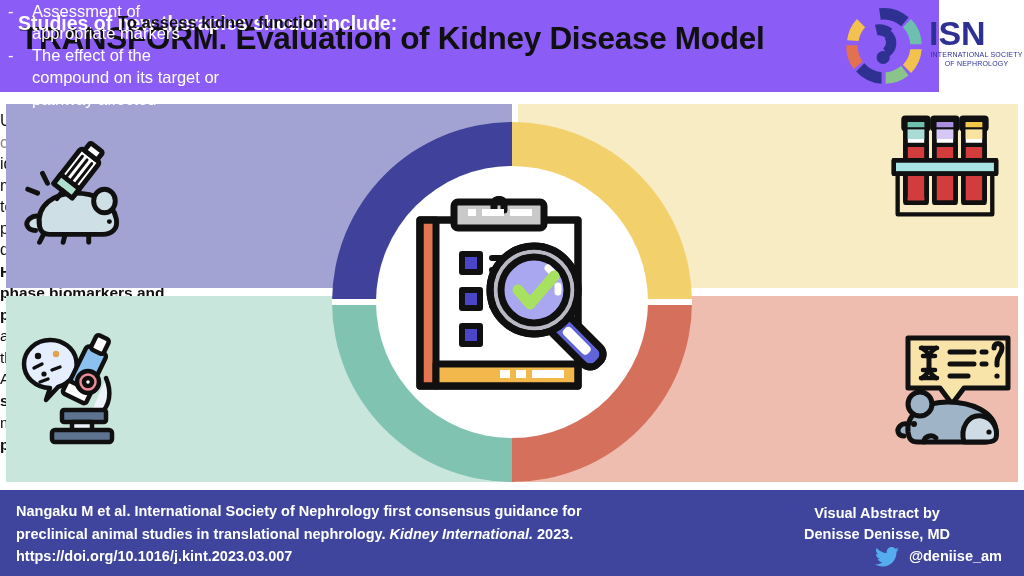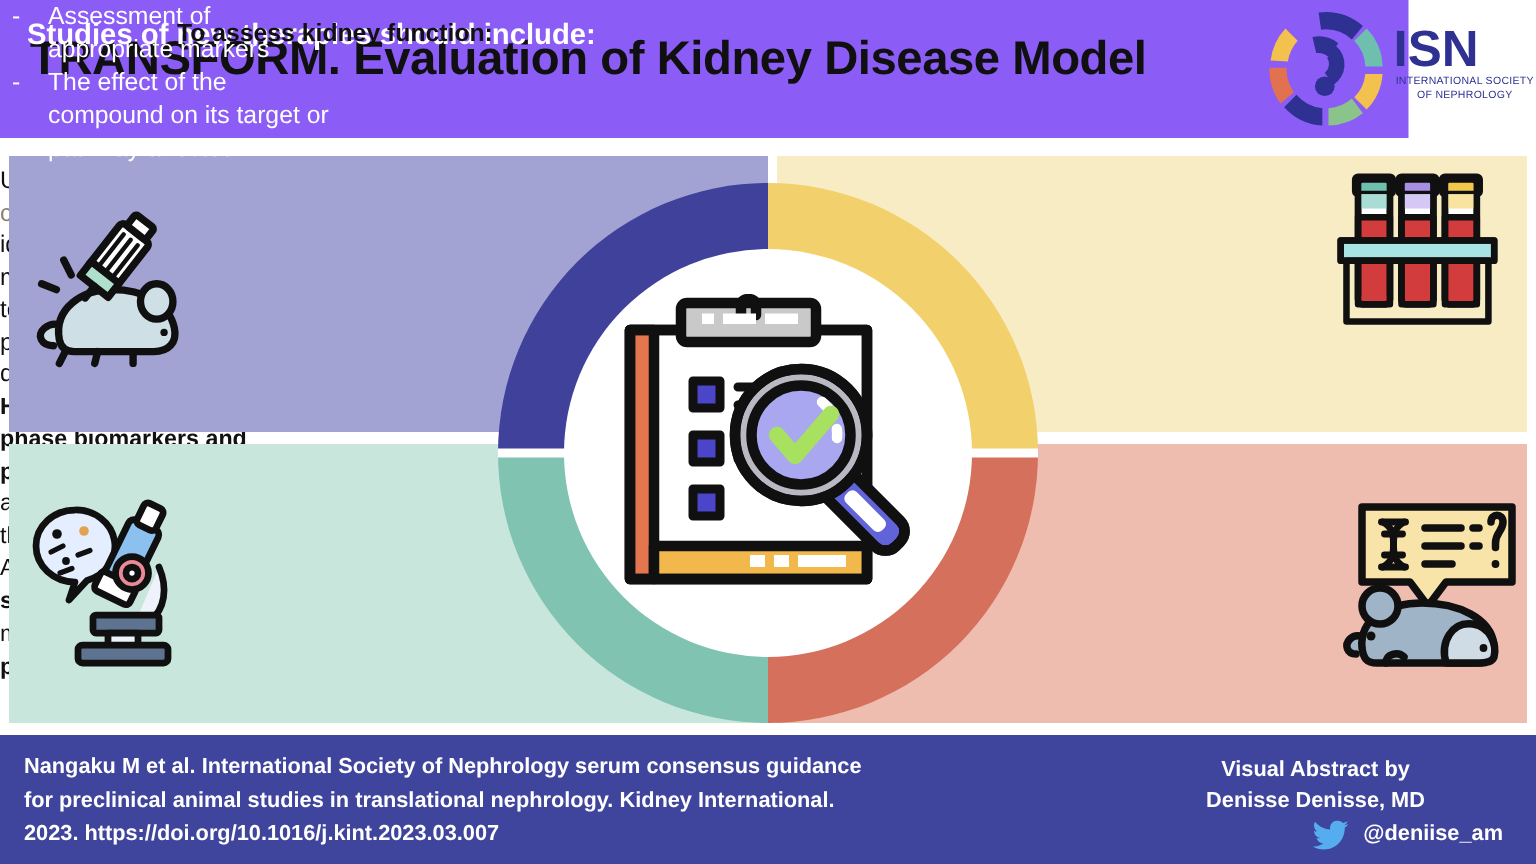--- a/index.html
+++ b/index.html
@@ -197,21 +197,21 @@
   }
   #citation {
     position: absolute;
     left: 16px; top: 10px;
     width: 580px;
     font-size: 14.5px;
     font-weight: bold;
     line-height: 22.5px;
     color: #ffffff;
   }
-  .italic { }
+  .italic { font-style: italic; }
   #credit {
     position: absolute;
     right: 22px; top: 13px;
     width: 250px;
     text-align: center;
     font-size: 14.5px;
     font-weight: bold;
     line-height: 21px;
     color: #ffffff;
   }
@@ -439,21 +439,21 @@
       <circle cx="136" cy="94" r="44" fill="#b9b9c4"></circle>
       <circle cx="136" cy="94" r="33" fill="#a8a7ef"></circle>
       <path d="M150,72 A28,28 0 0 1 160,96" stroke="#ffffff" stroke-width="7" fill="none" stroke-dasharray="12 9"></path>
       <path d="M120,94 L132,108 L156,80" stroke="#a8e05f" stroke-width="11" fill="none"></path>
       <circle cx="136" cy="94" r="44" fill="none"></circle>
     </g>
   </svg>
 
   <div id="footer">
     <div id="citation">
-      <span>Nangaku M et al. International Society of Nephrology serum consensus guidance for preclinical animal studies in translational nephrology. </span><span class="italic">Kidney International.</span><span> 2023. https://doi.org/10.1016/j.kint.2023.03.007</span>
+      <span>Nangaku M et al. International Society of Nephrology first consensus guidance for preclinical animal studies in translational nephrology. </span><span class="italic">Kidney International.</span><span> 2023. https://doi.org/10.1016/j.kint.2023.03.007</span>
     </div>
     <div id="credit">
       <div>Visual Abstract by</div>
       <div>Denisse Denisse, MD</div>
       <div id="credit-handle-row">
         <svg id="twitter-icon" viewBox="0 0 24 20">
           <path d="M24,2.4 c-0.9,0.4 -1.8,0.7 -2.8,0.8 c1,-0.6 1.8,-1.6 2.2,-2.7 c-1,0.6 -2,1 -3.1,1.2 C19.3,0.6 18,0 16.6,0 c-2.7,0 -4.9,2.2 -4.9,4.9 c0,0.4 0,0.8 0.1,1.1 C7.7,5.8 4.1,3.9 1.7,0.9 C1.2,1.6 1,2.4 1,3.3 c0,1.7 0.9,3.2 2.2,4.1 C2.4,7.4 1.7,7.2 1,6.8 c0,0 0,0 0,0.1 c0,2.4 1.7,4.4 3.9,4.8 c-0.4,0.1 -0.8,0.2 -1.3,0.2 c-0.3,0 -0.6,0 -0.9,-0.1 c0.6,2 2.5,3.4 4.6,3.4 c-1.7,1.3 -3.8,2.1 -6.1,2.1 c-0.4,0 -0.8,0 -1.2,-0.1 C2.2,18.6 4.8,19.4 7.5,19.4 c9.1,0 14,-7.5 14,-14 c0,-0.2 0,-0.4 0,-0.6 C22.5,4.2 23.3,3.4 24,2.4 Z" fill="#55acee"></path>
         </svg>
         <span>@deniise_am</span>
       </div>

